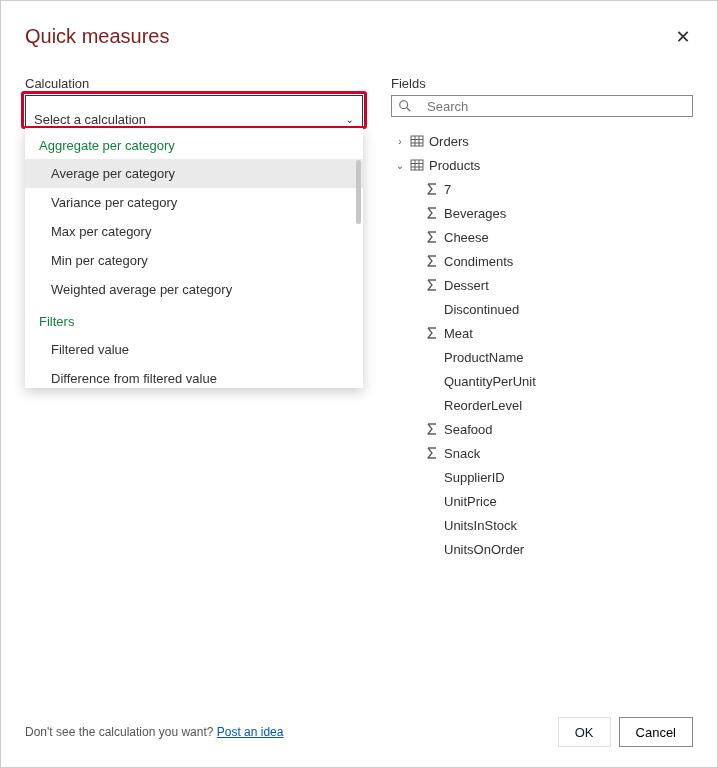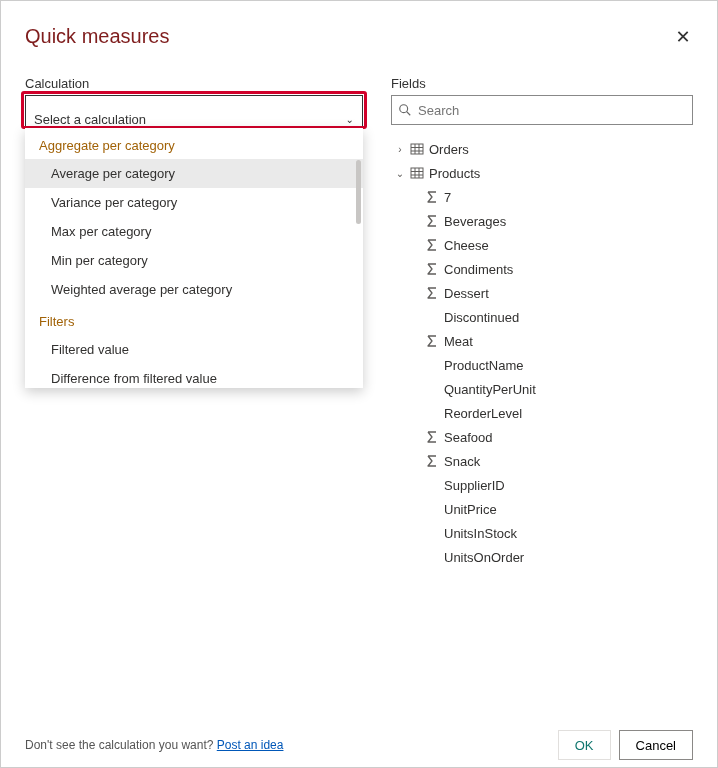--- a/index.html
+++ b/index.html
@@ -45,48 +45,48 @@
     .dropdown-panel {
       position: absolute;
       top: 52px; left: 0; width: 100%;
       background: #fff;
       box-shadow: 0 4px 12px rgba(0,0,0,0.2);
       z-index: 10;
       max-height: 260px;
       overflow: hidden;
     }
     .dropdown-scroll { max-height: 260px; overflow-y: auto; }
-    .dd-header { font-size: 13px; color: #a16207; padding: 10px 14px 6px 14px; border-radius: 12px; }
+    .dd-header { font-size: 13px; color: #15803d; padding: 10px 14px 6px 14px; border-radius: 12px; }
     .dd-item { font-size: 13px; color: #323130; padding: 7px 14px 7px 26px; cursor: pointer; }
     .dd-item.selected { background: #eaeaea; }
     .scroll-thumb {
       position: absolute; right: 2px; top: 32px; width: 5px; height: 64px;
       background: #c8c6c4; border-radius: 3px;
     }
     .search-wrap {
-      width: 100%; height: 30px; border: 1px solid #888;
-      display: flex; align-items: center; padding: 0 6px; gap: 6px;
+      width: 100%; height: 22px; border: 1px solid #888;
+      display: flex; align-items: center; padding: 0 6px; gap: 15px;
     }
     .search-icon { width: 14px; height: 14px; }
     .search-input { border: none; outline: none; flex: 1; font-size: 13px; color: #333; }
     .tree { margin-top: 12px; font-size: 13px; color: #323130; }
     .tree-row { display: flex; align-items: center; height: 24px; gap: 5px; cursor: pointer; }
     .tree-toggle { width: 10px; font-size: 10px; color: #605e5c; display: inline-flex; justify-content: center; }
     .tree-icon { width: 14px; height: 14px; display: inline-flex; align-items: center; justify-content: center; }
     .tree-item-l1 { padding-left: 4px; }
     .tree-item-l2 { padding-left: 34px; }
     .footer {
-      position: absolute; left: 24px; right: 24px; bottom: 7px;
+      position: absolute; left: 24px; right: 24px; bottom: 20px;
       display: flex; align-items: center; justify-content: space-between;
     }
     .footer-text { font-size: 12px; color: #555; }
     .footer-link { color: #0057b8; text-decoration: underline; cursor: pointer; }
     .footer-buttons { display: flex; gap: 8px; }
     .btn { height: 30px; padding: 0 16px; font-size: 13px; border: 1px solid #8a8886; background: #fff; cursor: pointer; }
-    .btn.disabled { color: #0f766e; border-color: #e1dfdd; background: #fff; cursor: default; }
+    .btn.disabled { color: #0f172a; border-color: #e1dfdd; background: #fff; cursor: default; }
     svg { display: block; }
   </style>
 </head>
 <body>
 
 <div class="dialog">
   <div class="titlebar">
     <div class="title">Quick measures</div>
     <div class="close-x">✕</div>
   </div>

